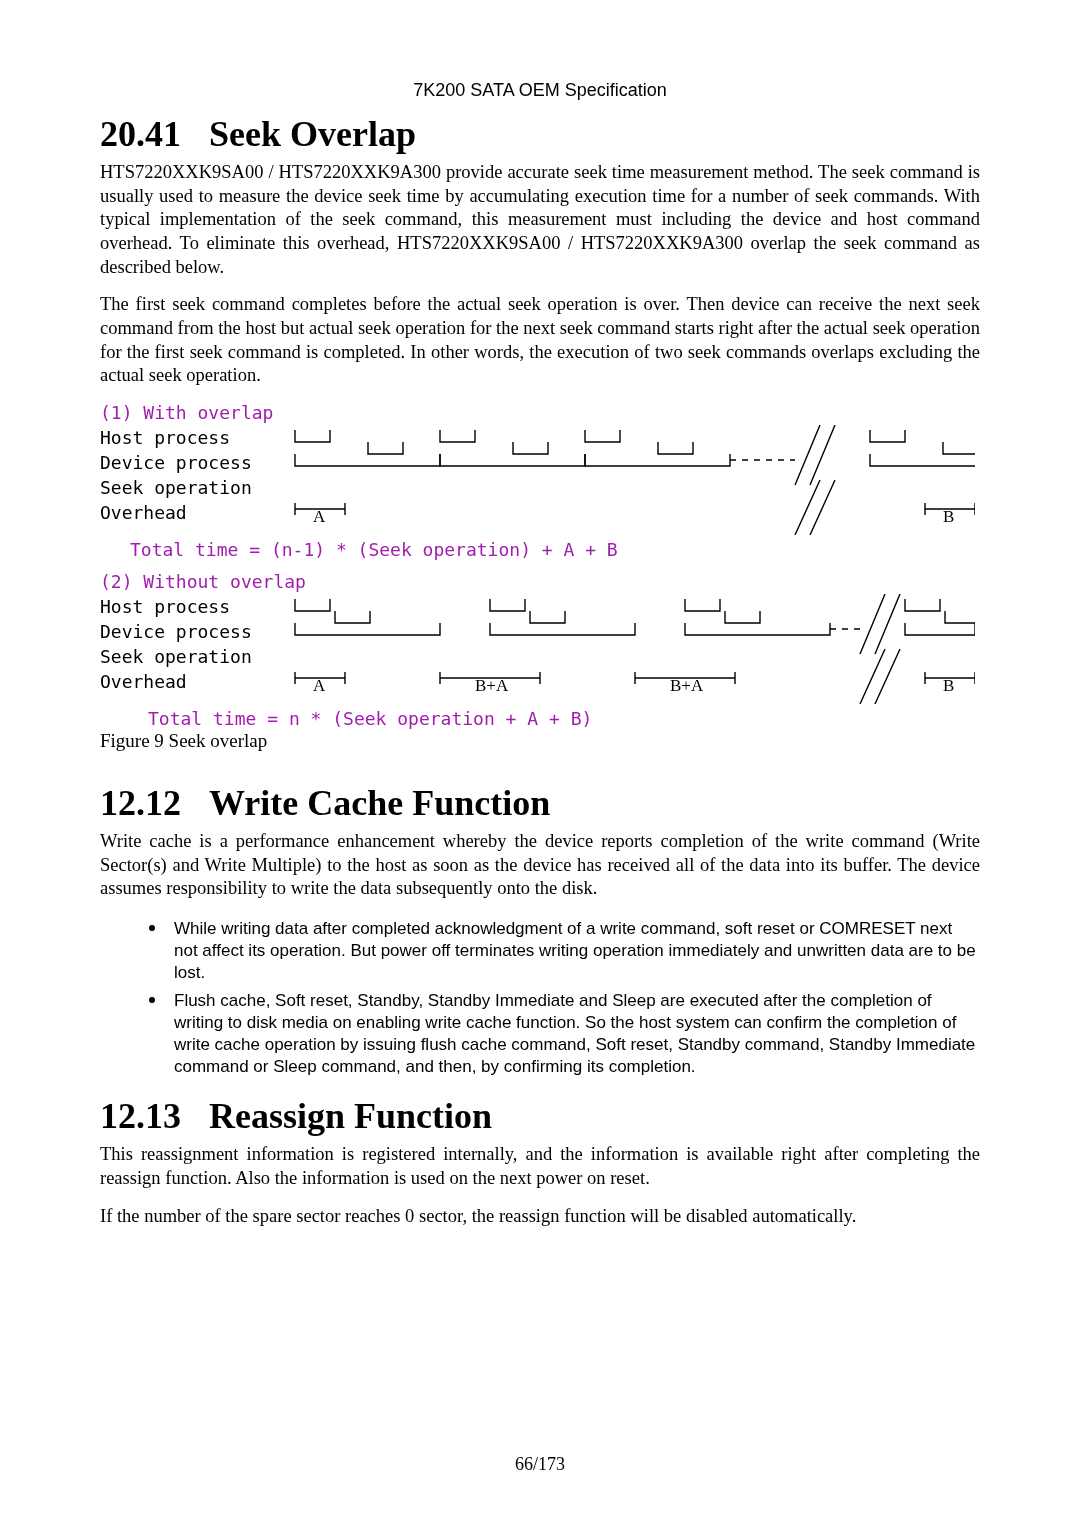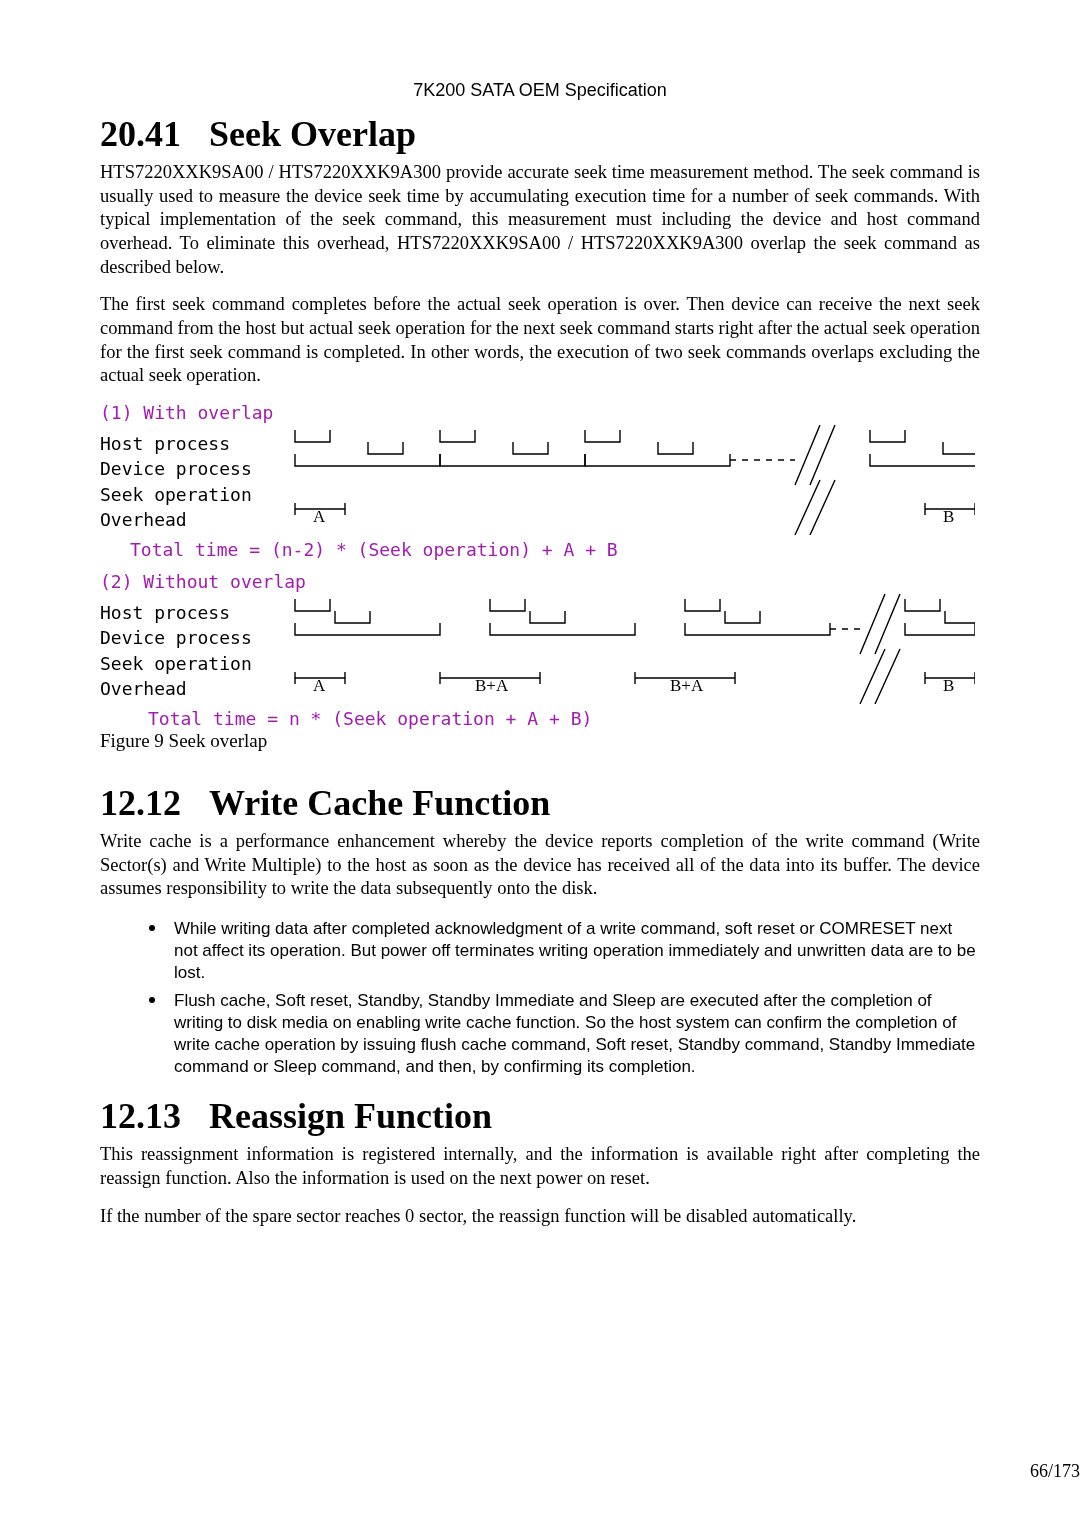--- a/index.html
+++ b/index.html
@@ -45,21 +45,21 @@
   }
   .fig-line {
     font-family: 'Consolas', 'Menlo', 'DejaVu Sans Mono', monospace;
     font-size: 18px;
     white-space: pre;
     line-height: 1.25;
     color: #a21caf;
   }
   .fig-label-row {
     display: flex;
-    align-items: center;
+    align-items: flex-start;
   }
   .fig-labels {
     width: 175px;
     display: flex;
     flex-direction: column;
     font-family: 'Consolas','Menlo','DejaVu Sans Mono', monospace;
     font-size: 18px;
     line-height: 1.4;
   }
   .fig-svg {
@@ -80,24 +80,24 @@
   ul.bullets li {
     list-style-type: disc;
     margin-bottom: 4px;
     padding-left: 6px;
   }
   ul.bullets li::marker {
     font-size: 20px;
   }
   .page-number {
     position: absolute;
-    bottom: 45px;
+    bottom: 52px;
     left: 0;
     right: 0;
-    text-align: right;
+    text-align: center;
     font-family: 'Times New Roman', Georgia, serif;
     font-size: 18px;
   }
   .gap-sm { height: 10px; }
   svg text { font-family: 'Times New Roman', Georgia, serif; font-size: 17px; }
   svg .tick { stroke:#000; stroke-width:1.4; fill:none; }
   svg .slash { stroke:#000; stroke-width:1.4; }
   svg .dash { stroke:#000; stroke-width:1.4; stroke-dasharray:6 6; }
 </style>
 </head>
@@ -151,21 +151,21 @@
             </g>
           <text x="38" y="97">A</text>
 
           <g class="tick">
               <path d="M650 78 v12 M650 84 h50 M700 78 v12"></path>
             </g>
           <text x="668" y="97">B</text>
         </svg>
       </div>
     </div>
-    <div class="fig-line" style="margin-left:30px;">Total time = (n-2) * (Seek operation) + A + B</div>
+    <div class="fig-line" style="margin-left:30px;">Total time = (n-1) * (Seek operation) + A + B</div>
 
     <div class="gap-sm"></div>
 
     <div class="fig-line">(2) Without overlap</div>
     <div class="fig-label-row">
       <div class="fig-labels">
         <span>Host process</span>
         <span>Device process</span>
         <span>Seek operation</span>
         <span>Overhead</span>

